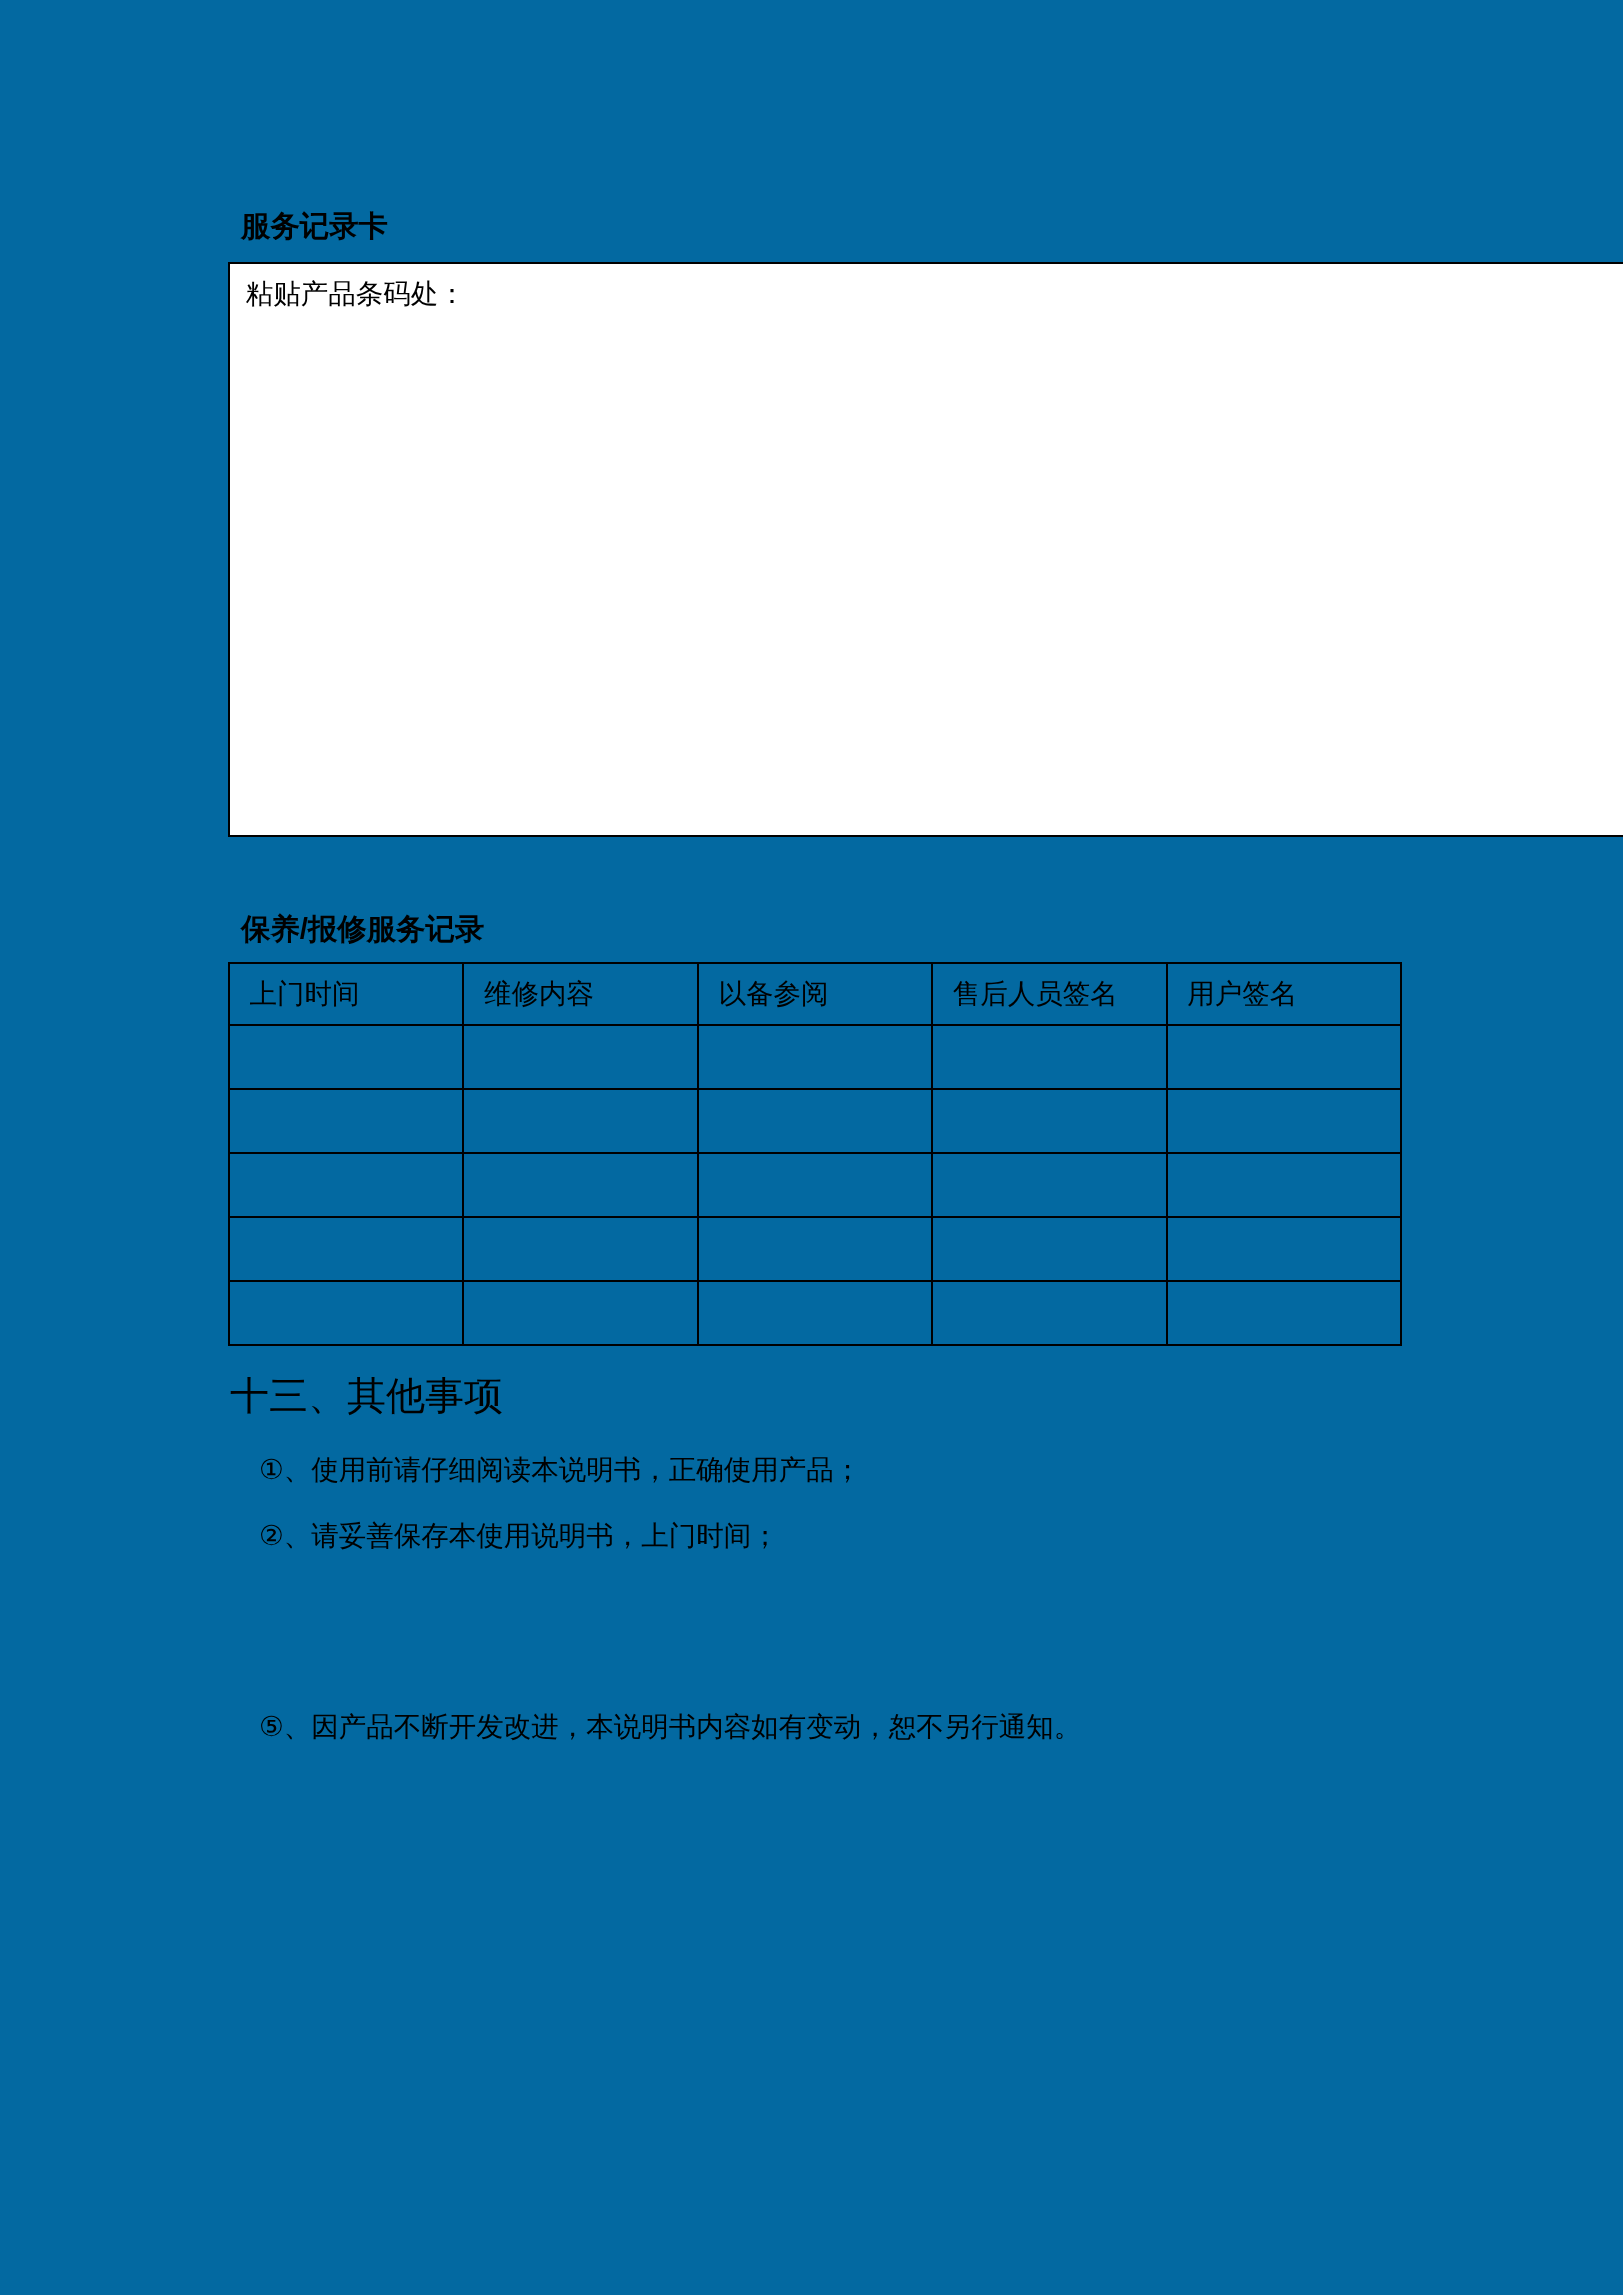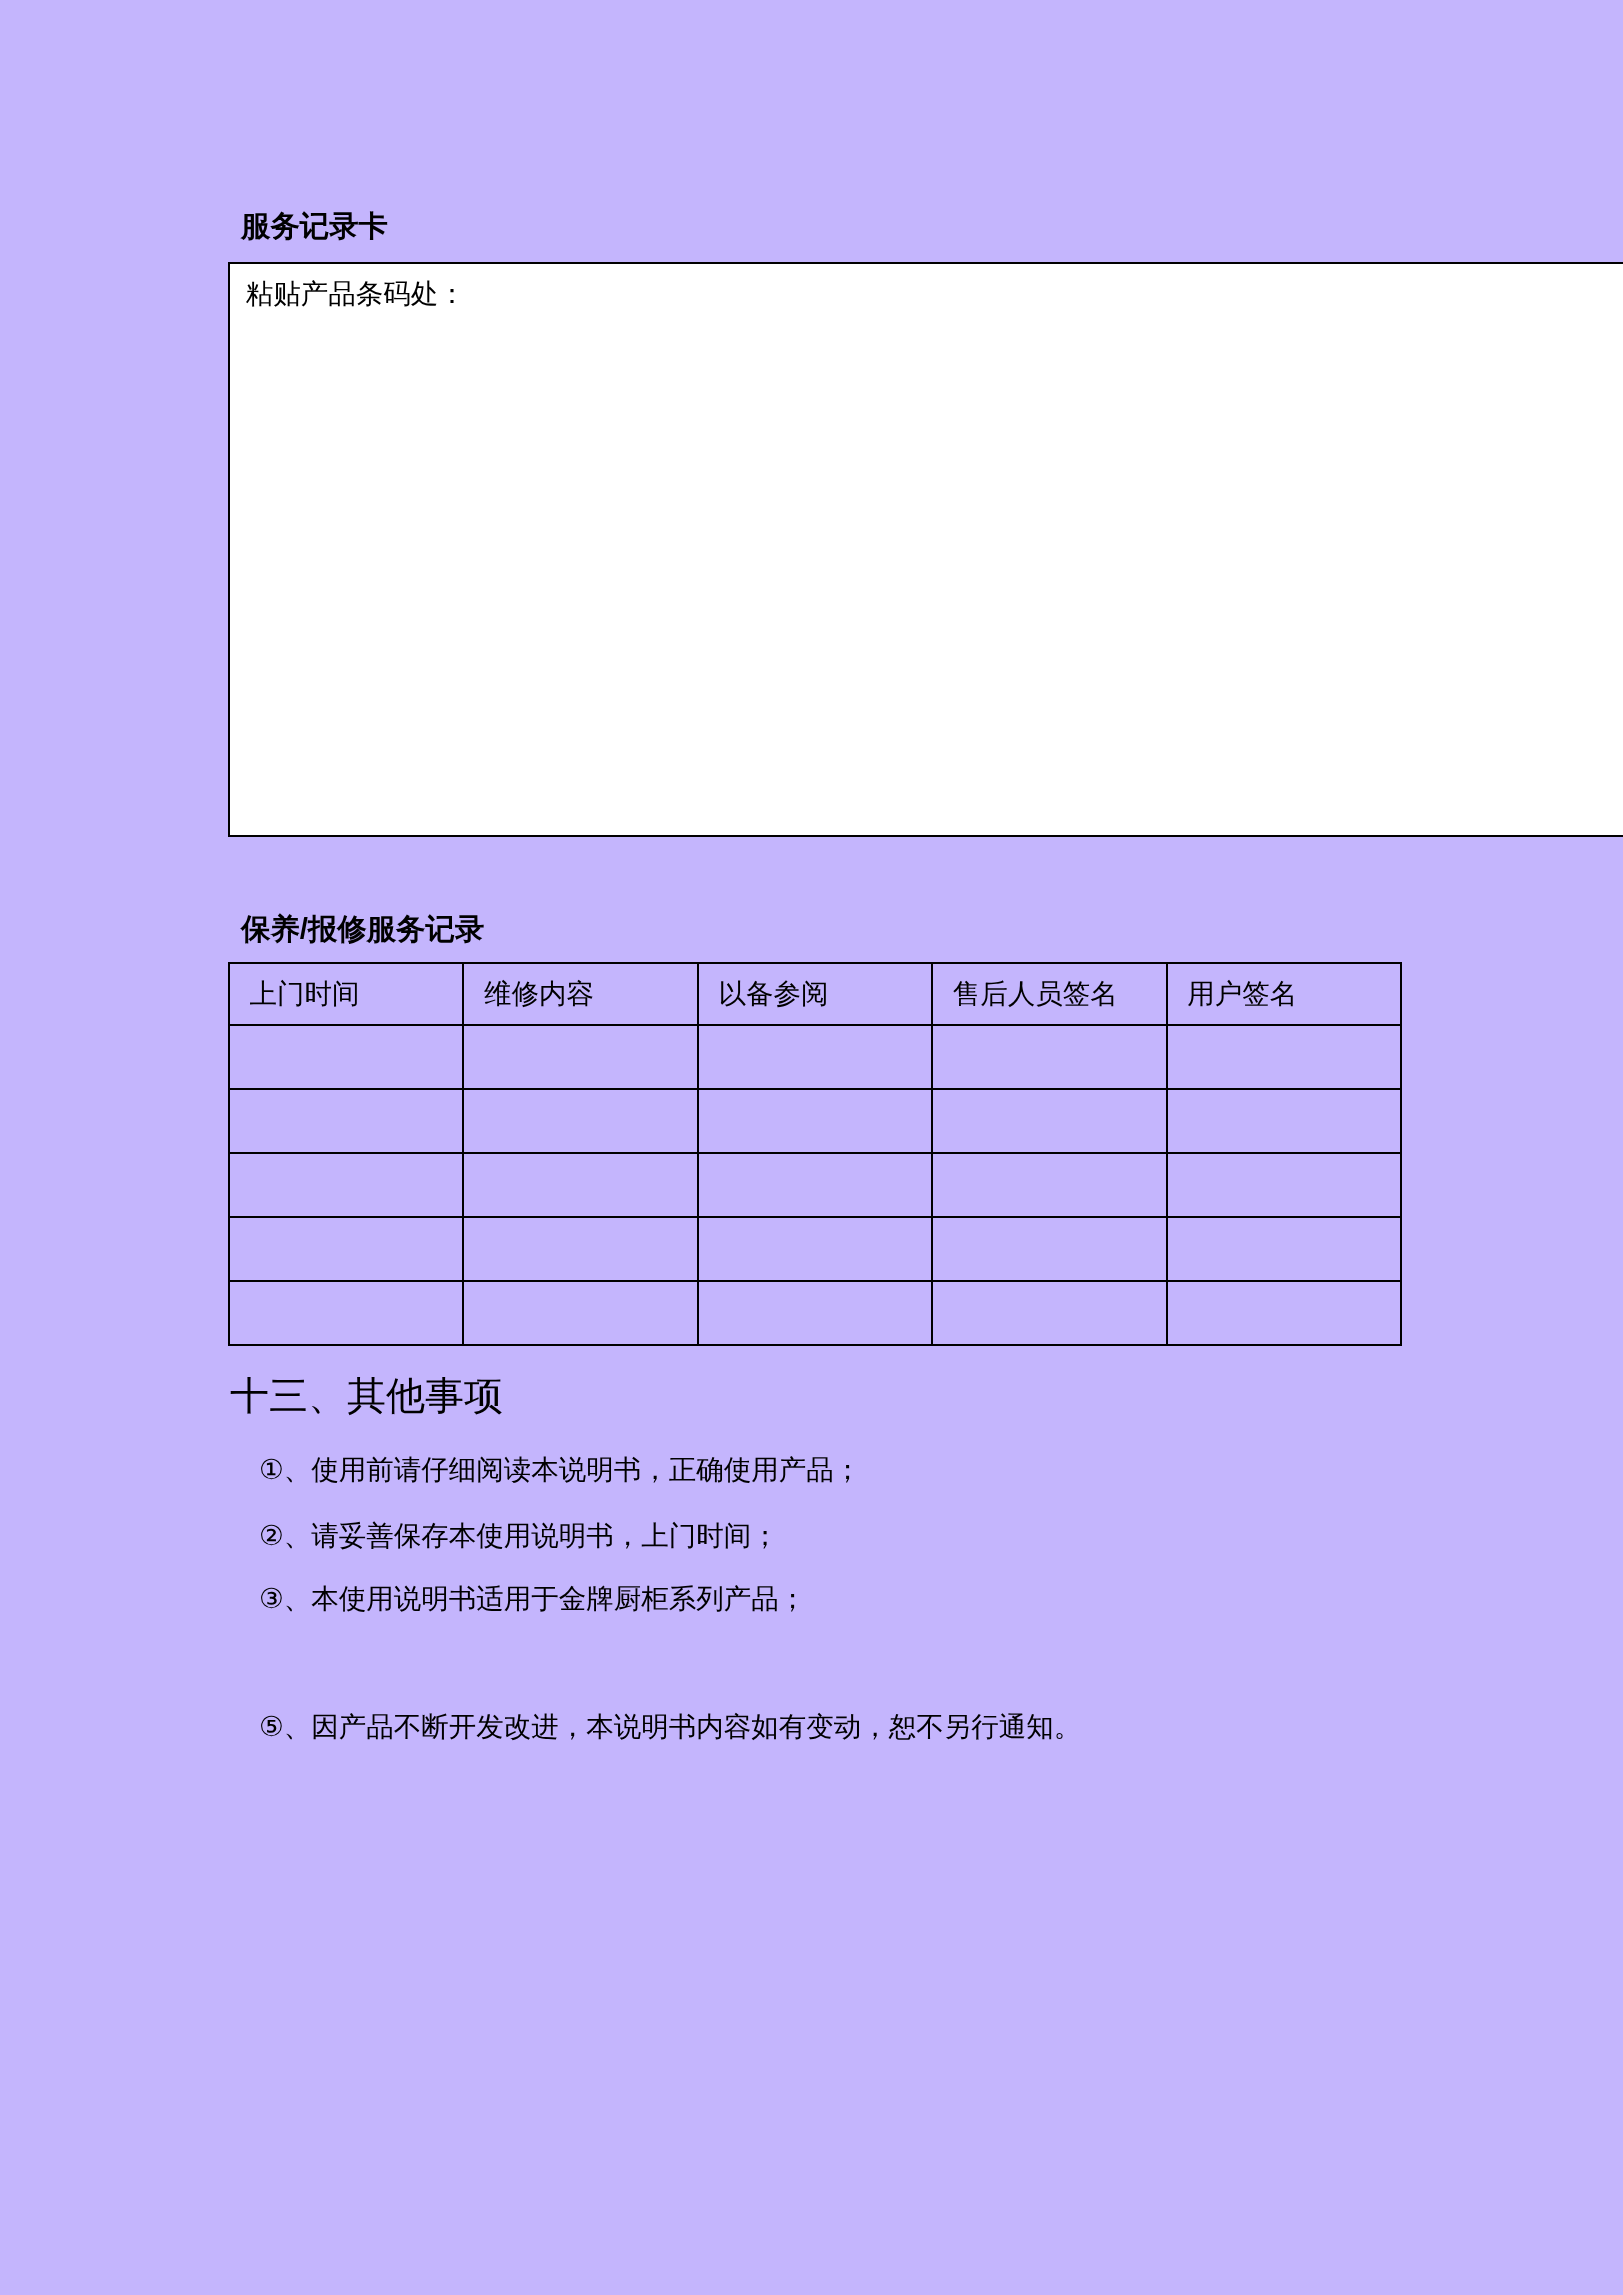--- a/index.html
+++ b/index.html
@@ -5,21 +5,21 @@
   * { margin: 0; padding: 0; box-sizing: border-box; }
   html, body { background: #ffffff; }
   body {
     font-family: "Liberation Sans", "DejaVu Sans", sans-serif;
     color: #000000;
   }
   .page {
     position: relative;
     width: 1623px;
     height: 2295px;
-    background: #c4b5fd;
+    background: #0369a1;
     overflow: hidden;
   }
 
   
   .heading {
     position: absolute;
     left: 241px;
     font-size: 29.4px;
     font-weight: bold;
     line-height: 1.2;
@@ -161,17 +161,16 @@
         <td></td>
         <td></td>
       </tr>
     </tbody>
   </table>
 
   <div class="heading-large">十三、其他事项</div>
 
   <div class="note-item note-item--0">①、使用前请仔细阅读本说明书，正确使用产品；</div>
   <div class="note-item note-item--1">②、请妥善保存本使用说明书，上门时间；</div>
-  <div class="note-item note-item--2">③、本使用说明书适用于金牌厨柜系列产品；</div>
   <div class="note-item note-item--4">⑤、因产品不断开发改进，本说明书内容如有变动，恕不另行通知。</div>
 
 </div>
 
 
 </body></html>

